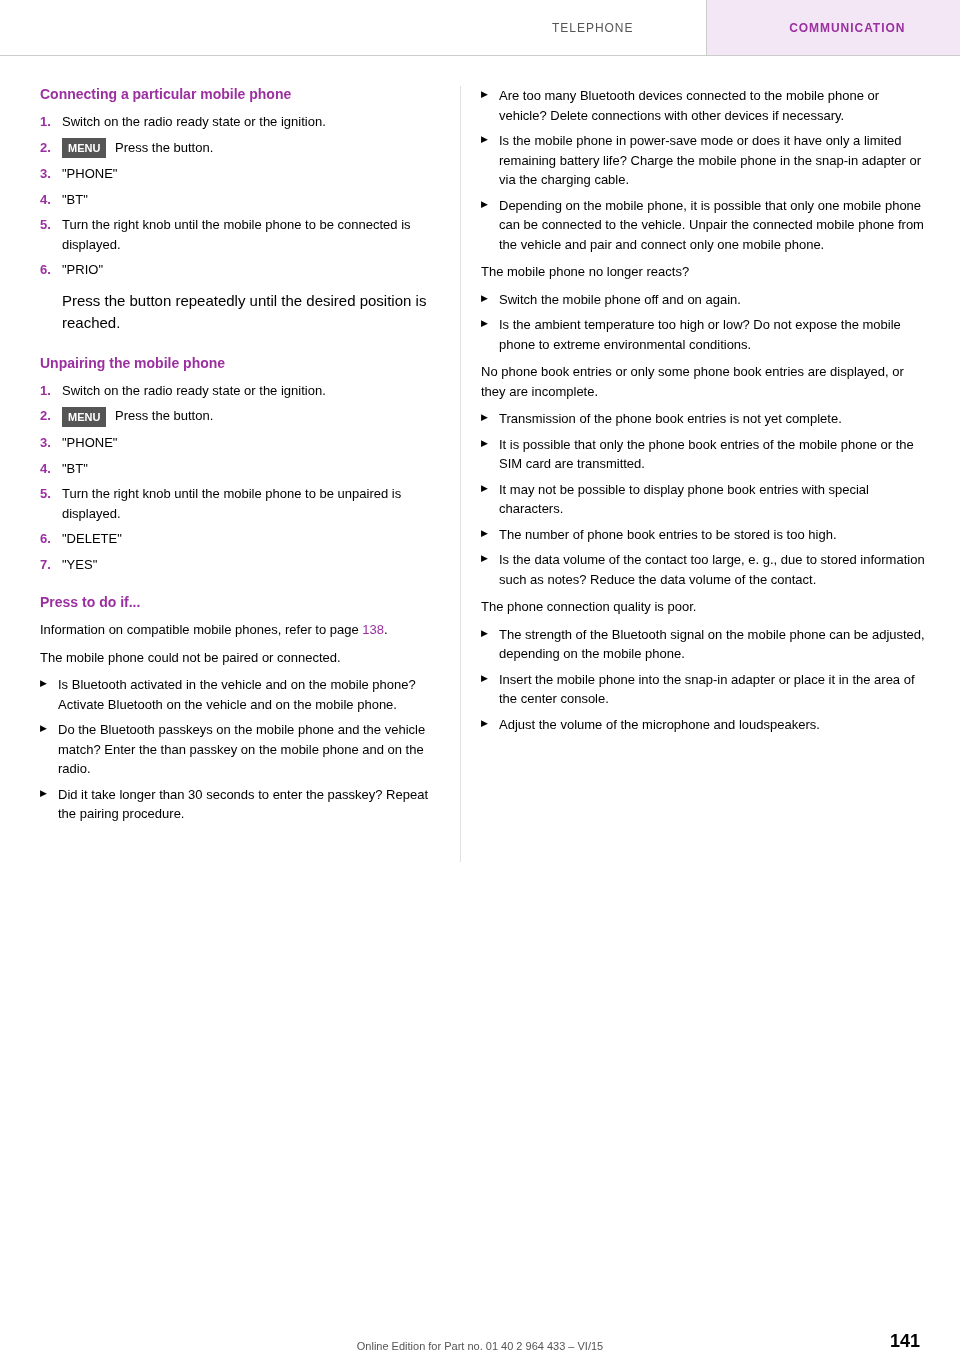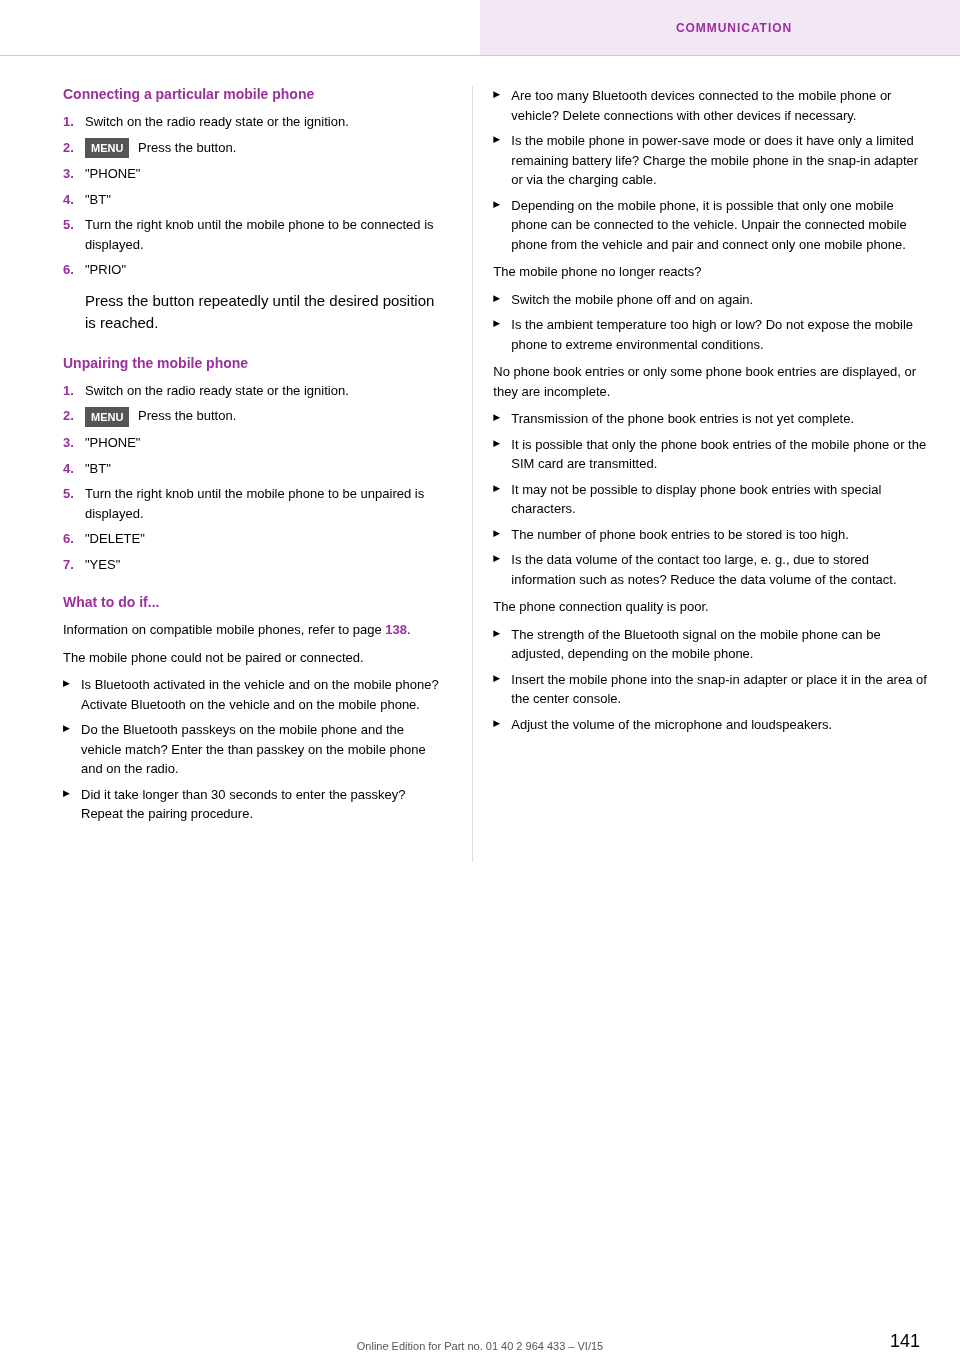--- a/index.html
+++ b/index.html
@@ -50,21 +50,20 @@
       color: #9b2fa0;
       background: #f3e6f5;
       padding-left: 28px;
     }
 
     
     .page-body {
       display: flex;
       width: 100%;
       padding-top: 30px;
-      padding-left: 23px;
     }
     .col-left {
       width: 460px;
       padding: 0 30px 30px 40px;
     }
     .col-right {
       width: 500px;
       padding: 0 30px 30px 20px;
       border-left: 1px solid #e0e0e0;
     }
@@ -153,49 +152,51 @@
     .sub-para {
       font-size: 15px;
       line-height: 1.5;
       margin-bottom: 8px;
       margin-left: 22px;
     }
 
     
     .link-num {
       color: #9b2fa0;
-      font-weight: bold;
     }
 
     
     .page-footer {
       position: absolute;
       bottom: 10px;
       width: 100%;
       display: flex;
       justify-content: center;
       align-items: center;
       font-size: 11px;
       color: #555;
     }
     .page-number {
       position: absolute;
       bottom: 10px;
       right: 40px;
       font-size: 18px;
-      font-weight: normal;
+      font-weight: bold;
       color: #000;
     }
   </style>
 </head>
 <body>
 
 <div class="page-header">
   <div class="header-left"></div>
   <div class="header-right">
+    <div class="header-telephone">
+      <span>TELEPHONE</span>
+    </div>
     <div class="header-communication">
       <span>COMMUNICATION</span>
     </div>
   </div>
 </div>
 
 <div class="page-body">
 
   <div class="col-left">
 
@@ -261,21 +262,21 @@
       <li>
         <span class="num">6.</span>
         <span class="list-content">"DELETE"</span>
       </li>
       <li>
         <span class="num">7.</span>
         <span class="list-content">"YES"</span>
       </li>
     </ul>
 
-    <div class="section-title">What to do if...</div>
+    <div class="section-title">Press to do if...</div>
 
     <p class="para">
       <span>Information on compatible mobile phones, refer to page </span><span class="link-num">138</span><span>.</span>
     </p>
     <p class="para">The mobile phone could not be paired or connected.</p>
 
     <ul class="bullet-list">
       <li>
         <span class="tri-bullet">▶</span>
         <span class="bullet-text">Is Bluetooth activated in the vehicle and on the mobile phone? Activate Bluetooth on the vehicle and on the mobile phone.</span>

